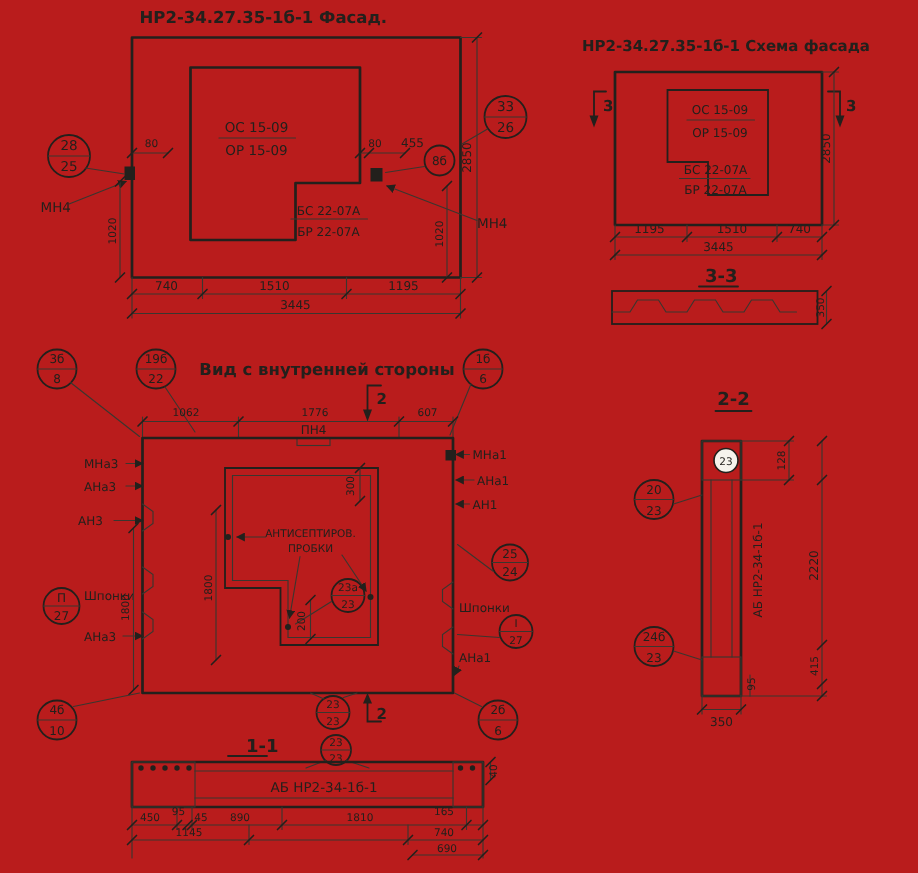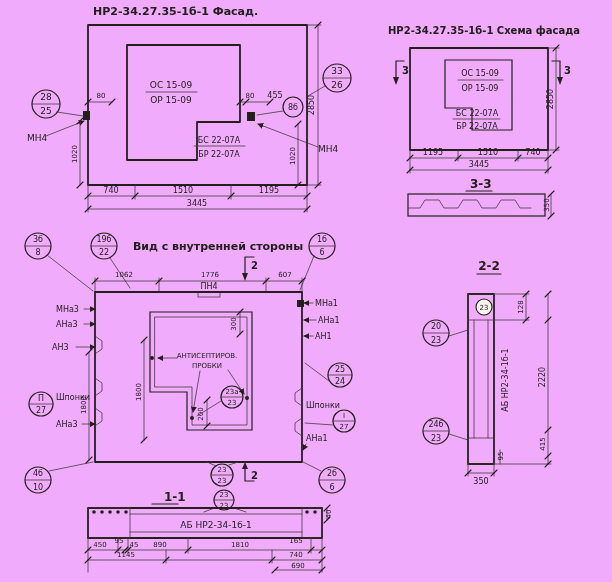--- a/index.html
+++ b/index.html
@@ -1,16 +1,16 @@
 <!DOCTYPE html>
 <html><head>
 <meta charset="utf-8">
 <style>
   html,body{margin:0;padding:0;background:#e8e6e0}
-  .sheet{position:relative;width:612px;height:582px;background:#f0abfc;overflow:hidden}
+  .sheet{position:relative;width:612px;height:582px;background:#b91c1c;overflow:hidden}
   svg{position:absolute;left:0;top:0}
   svg text{font-family:"DejaVu Sans",sans-serif;fill:#23201c}
   .ol{fill:none;stroke:#23201c;stroke-width:1.8;stroke-linejoin:round;stroke-linecap:round}
   .md{fill:none;stroke:#23201c;stroke-width:1.2;stroke-linecap:round}
   .dm{fill:none;stroke:#3a362f;stroke-width:0.75;stroke-linecap:round}
   .tk{stroke:#23201c;stroke-width:1.1;stroke-linecap:round}
   .fl{fill:#23201c}
   .t7{font-size:7px}.t8{font-size:8px}.t9{font-size:9px}
   .t10{font-size:10px;font-weight:bold}
   .ttl{font-size:11px;font-weight:bold}

